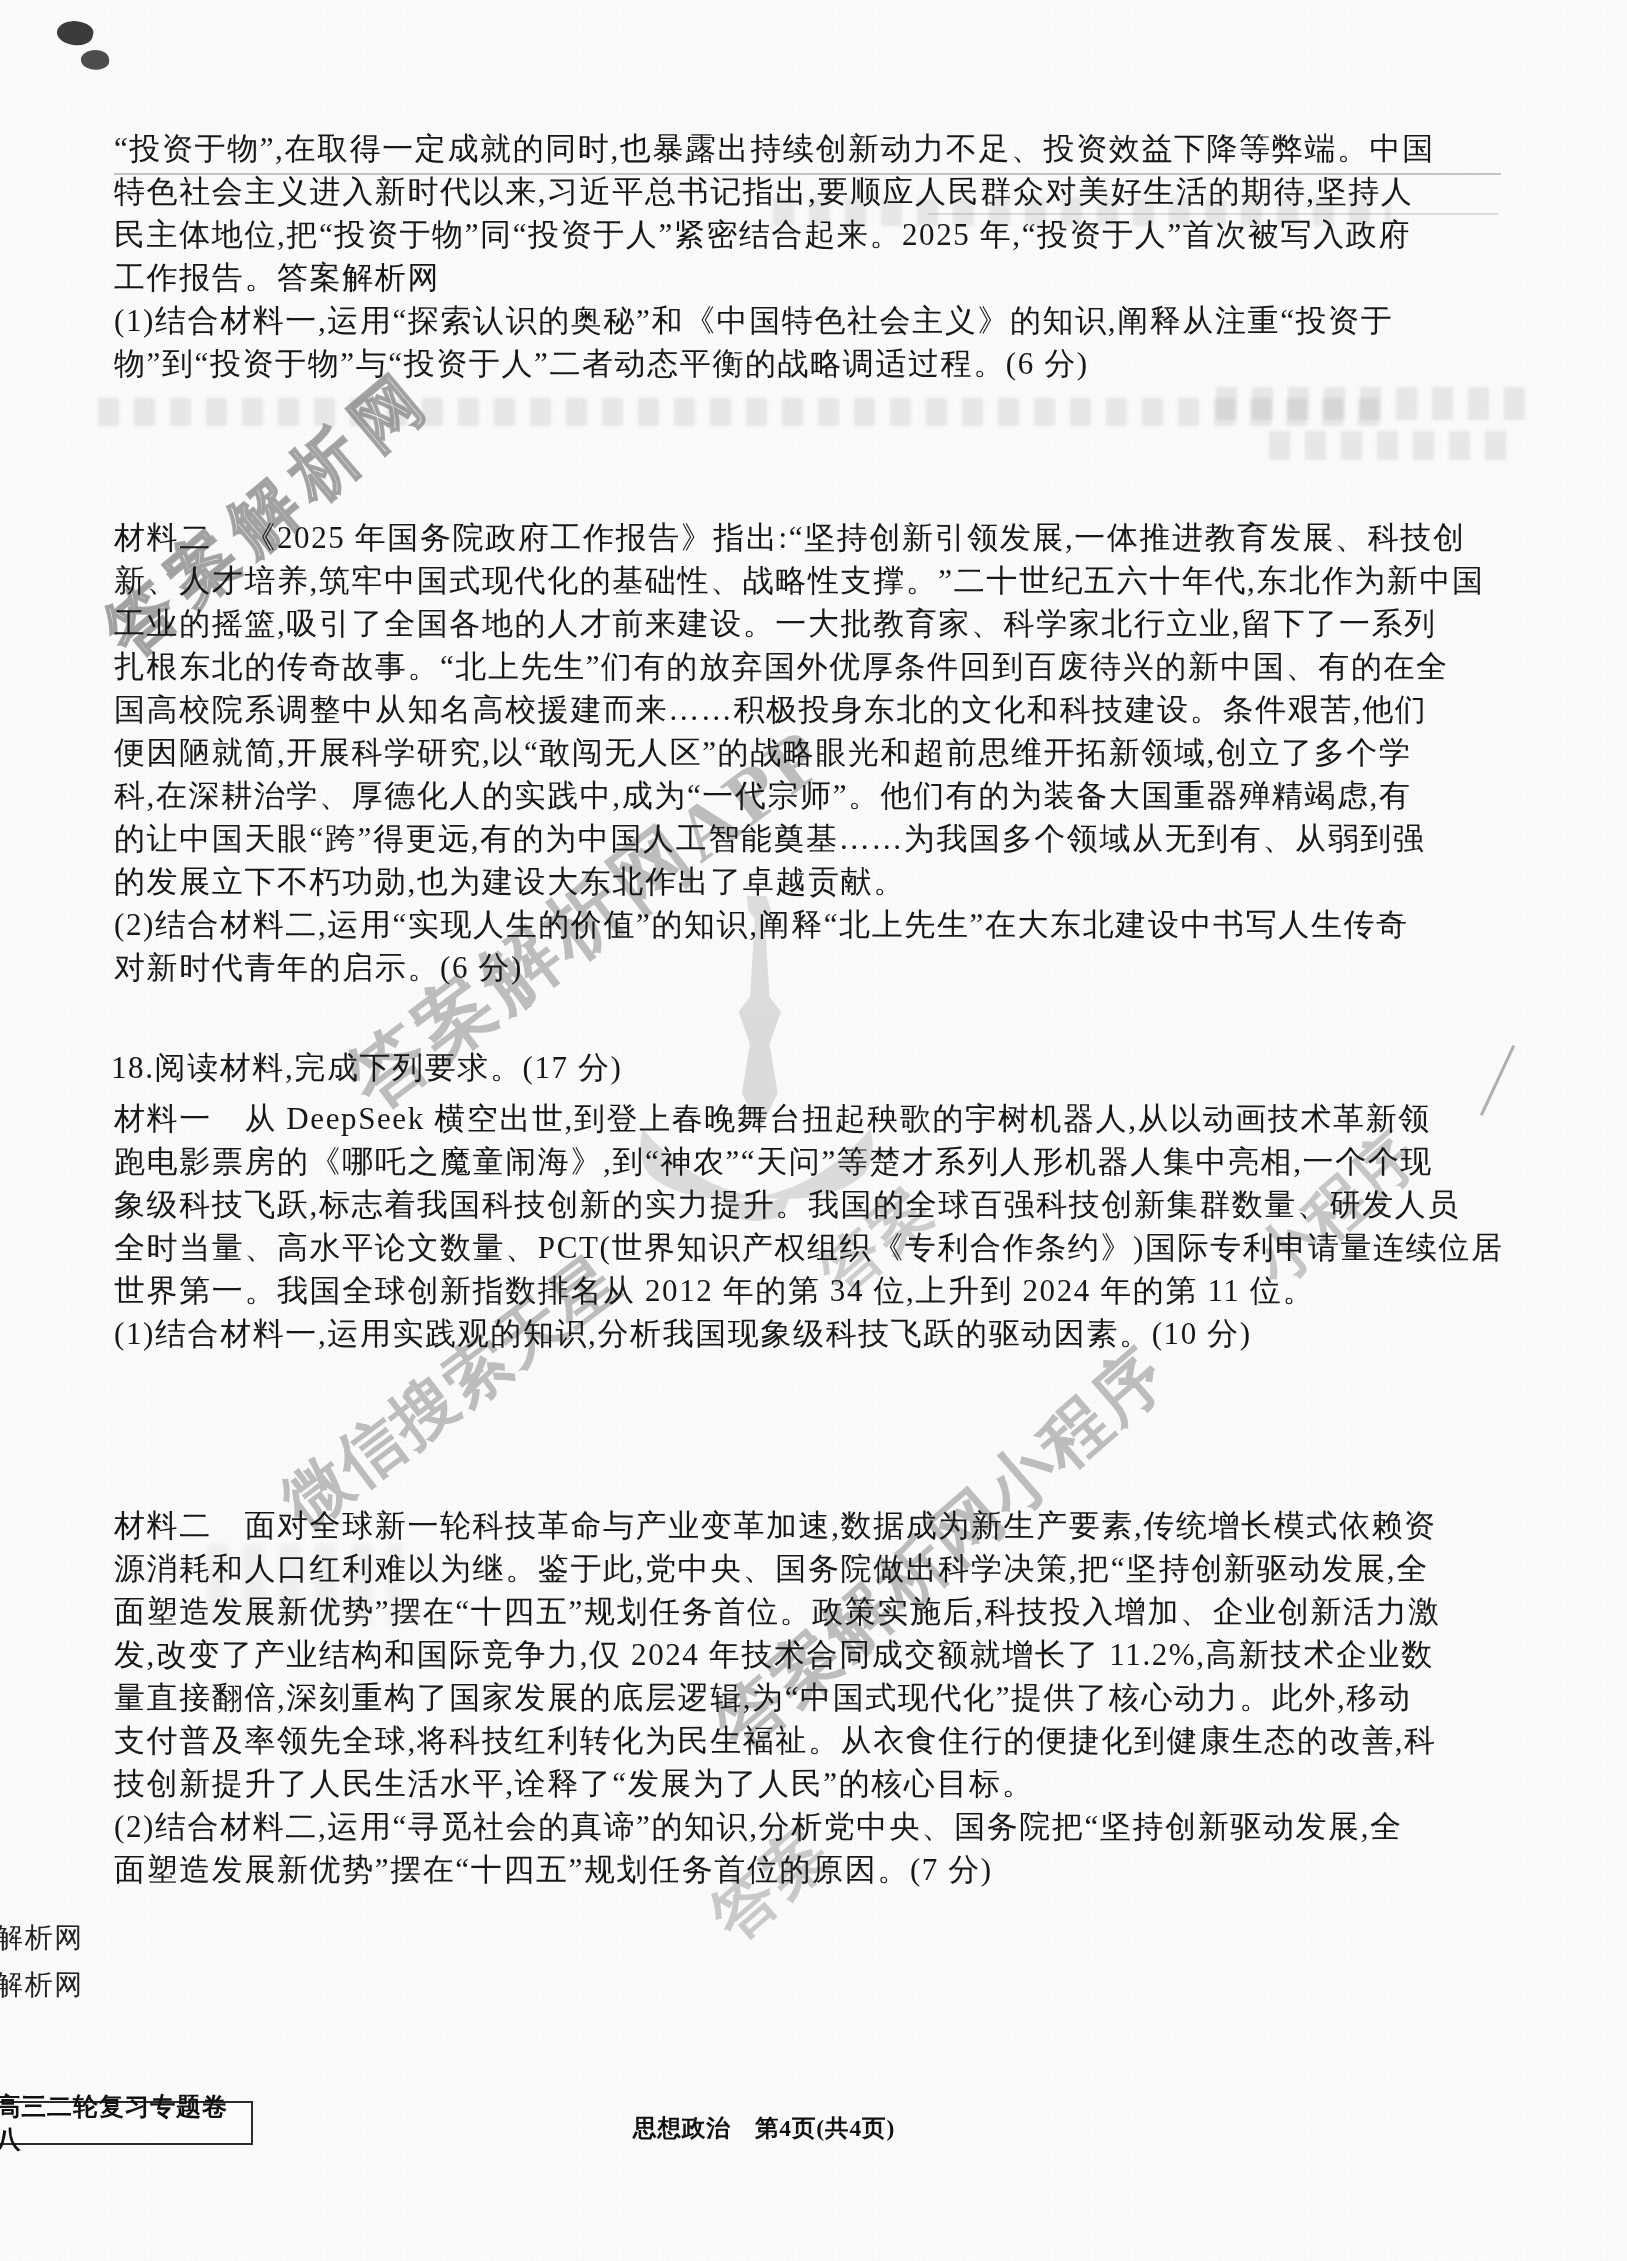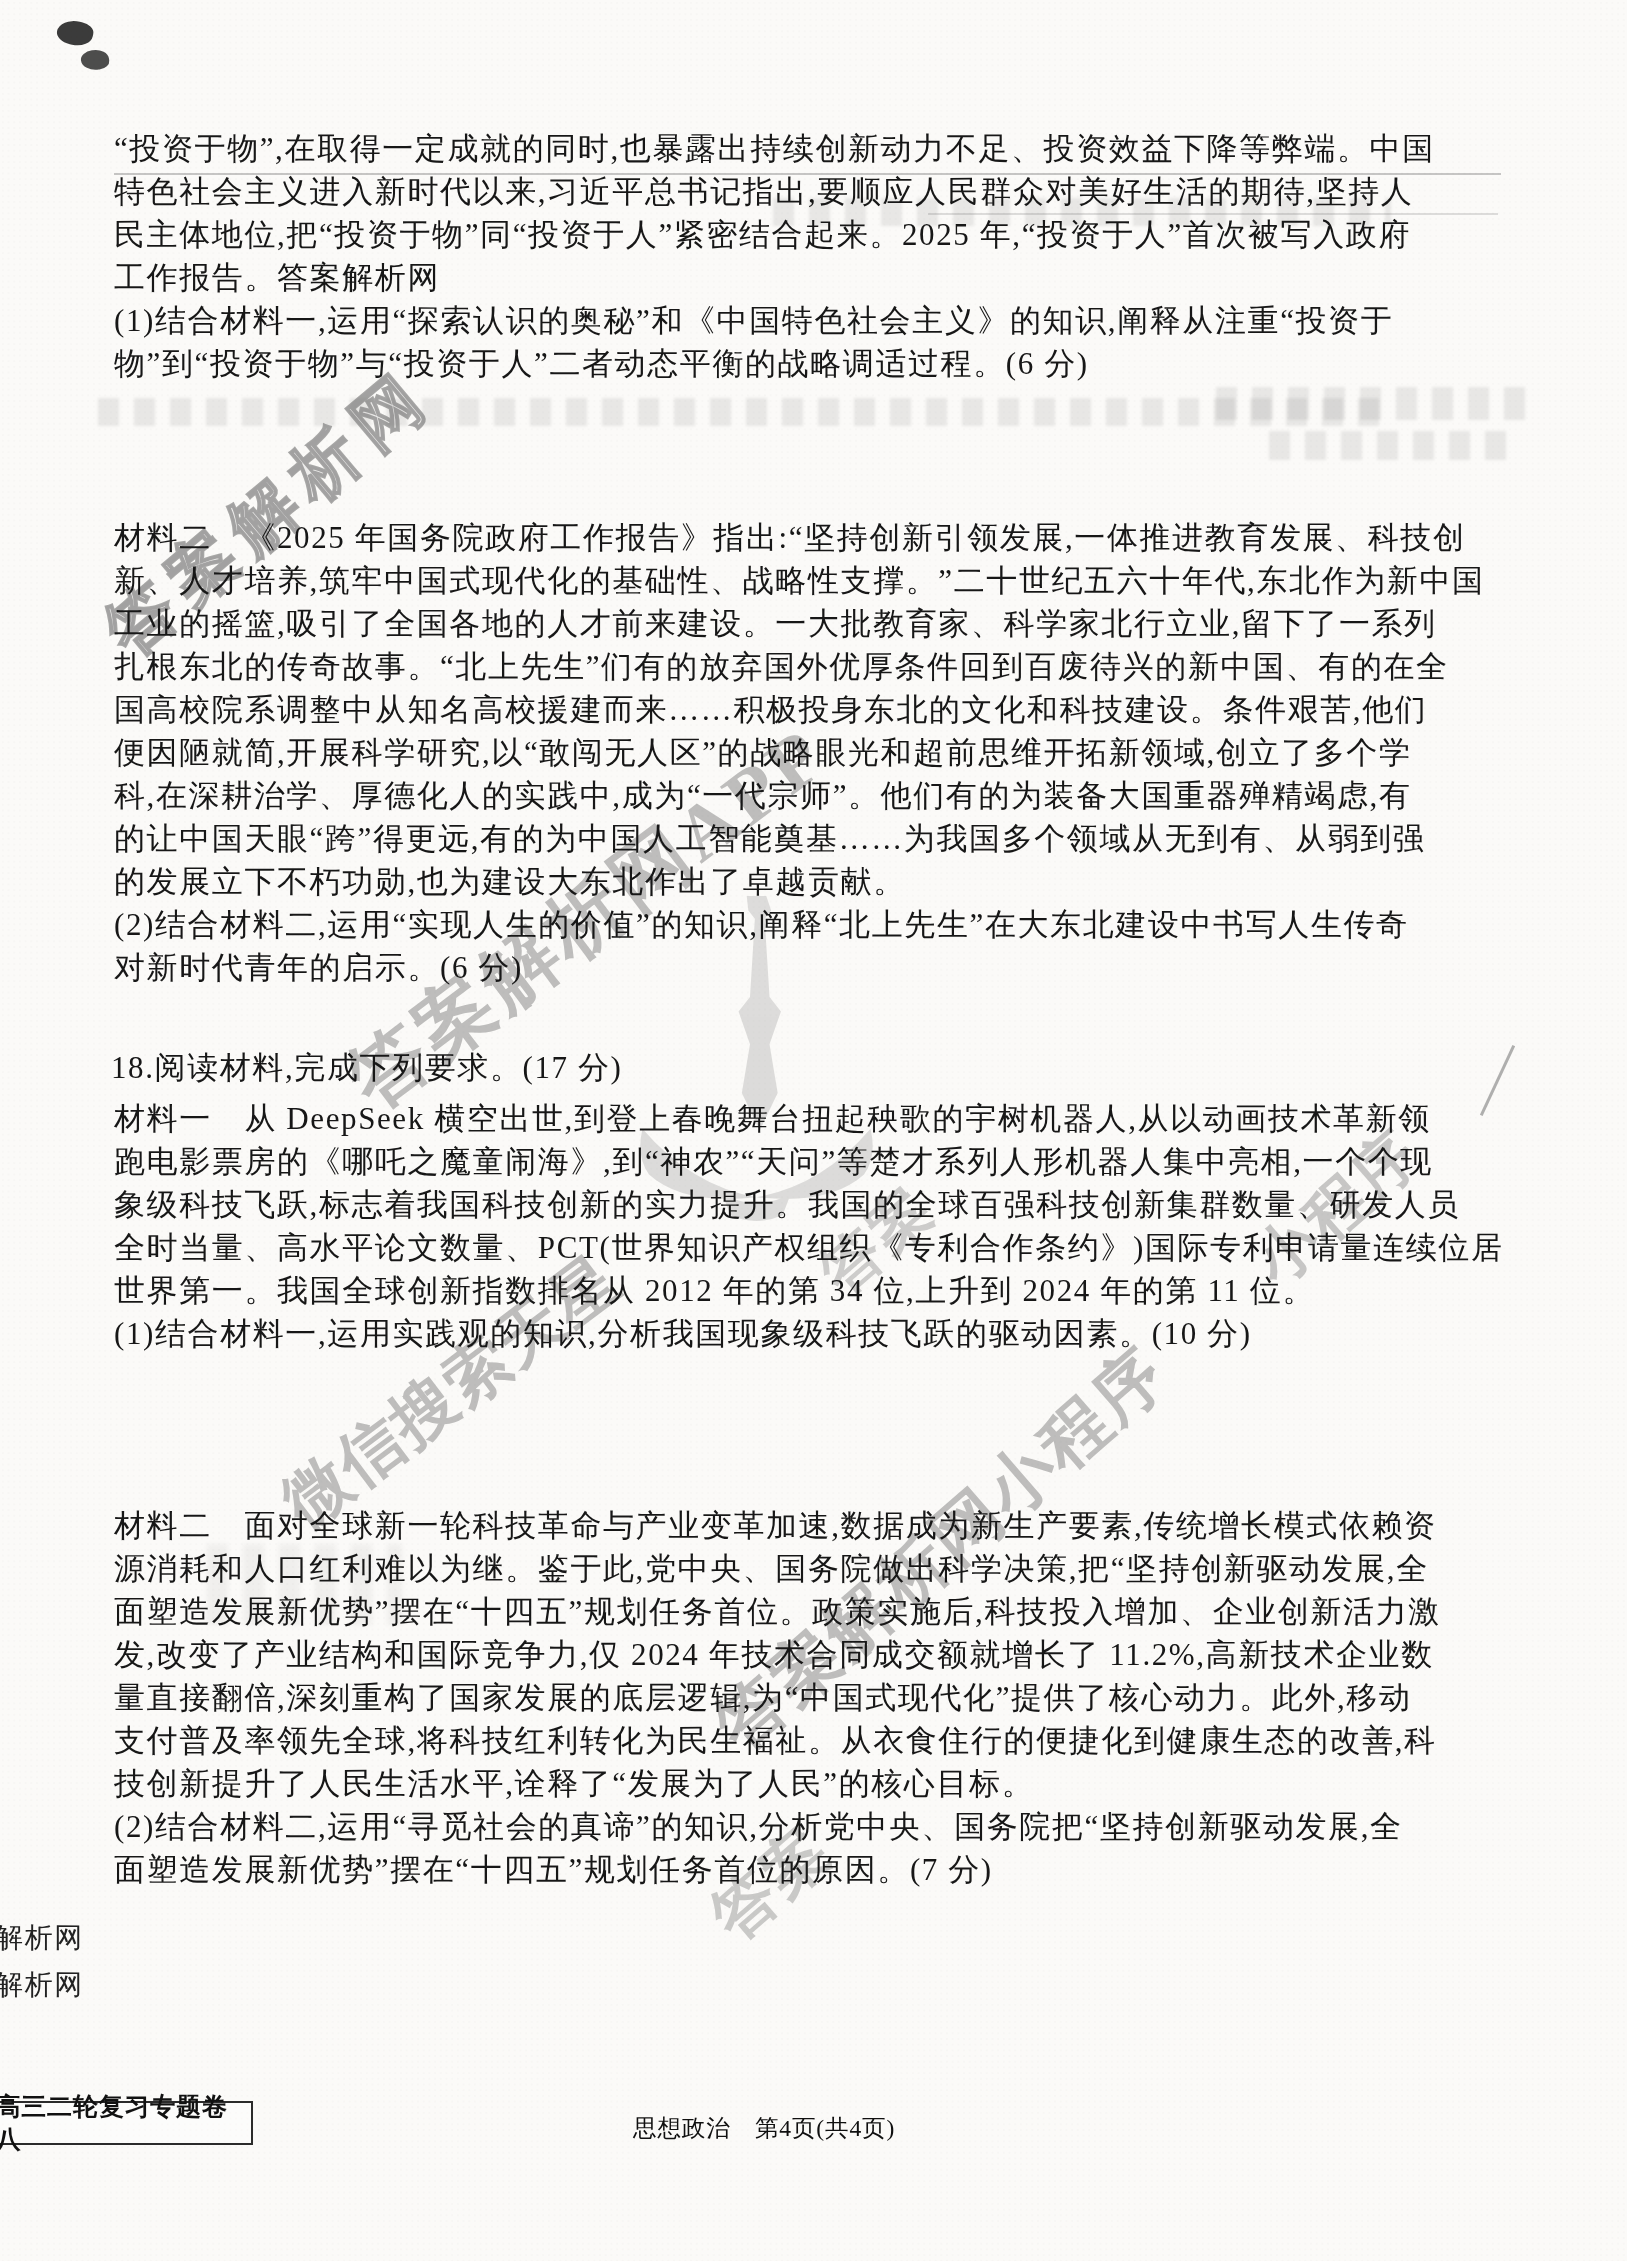--- a/index.html
+++ b/index.html
@@ -39,21 +39,21 @@
   }
   .footer-box{
     position:absolute;left:-16.3px;top:2101px;width:269px;height:44px;
     border:2.4px solid #2b2b2b;box-sizing:border-box;
     display:flex;align-items:center;padding-left:9.8px;
     font-size:25px;font-weight:bold;letter-spacing:0.8px;color:#111;
     background:rgba(255,255,255,0.4);
   }
   .footer-center{
     position:absolute;left:633px;top:2112px;
-    font-size:23.6px;font-weight:normal;letter-spacing:0.8px;color:#101010;
+    font-size:23.6px;font-weight:bold;letter-spacing:0.8px;color:#101010;
     white-space:nowrap;
   }
 </style>
 </head>
 <body>
 
 <div class="speckle" style="left:57px;top:21px;width:36px;height:24.4px;background:#262626;border-radius:60% 40% 55% 45%;transform:rotate(12deg);opacity:.9;"></div>
 <div class="speckle" style="left:81px;top:50px;width:28px;height:19.5px;background:#2e2e2e;border-radius:45% 55% 40% 60%;transform:rotate(-8deg);opacity:.85;"></div>
 
 <div class="lineart" style="left:114px;top:173px;width:1387px;height:2.4px;background:rgba(60,60,60,.28);"></div>

